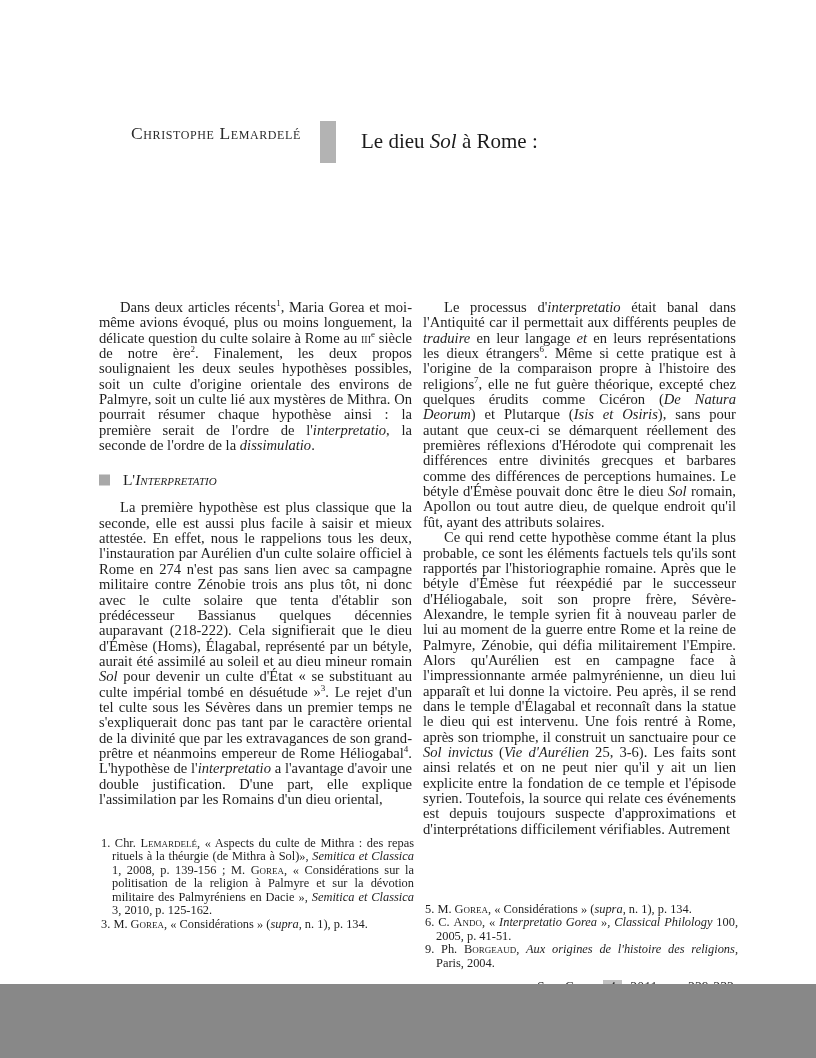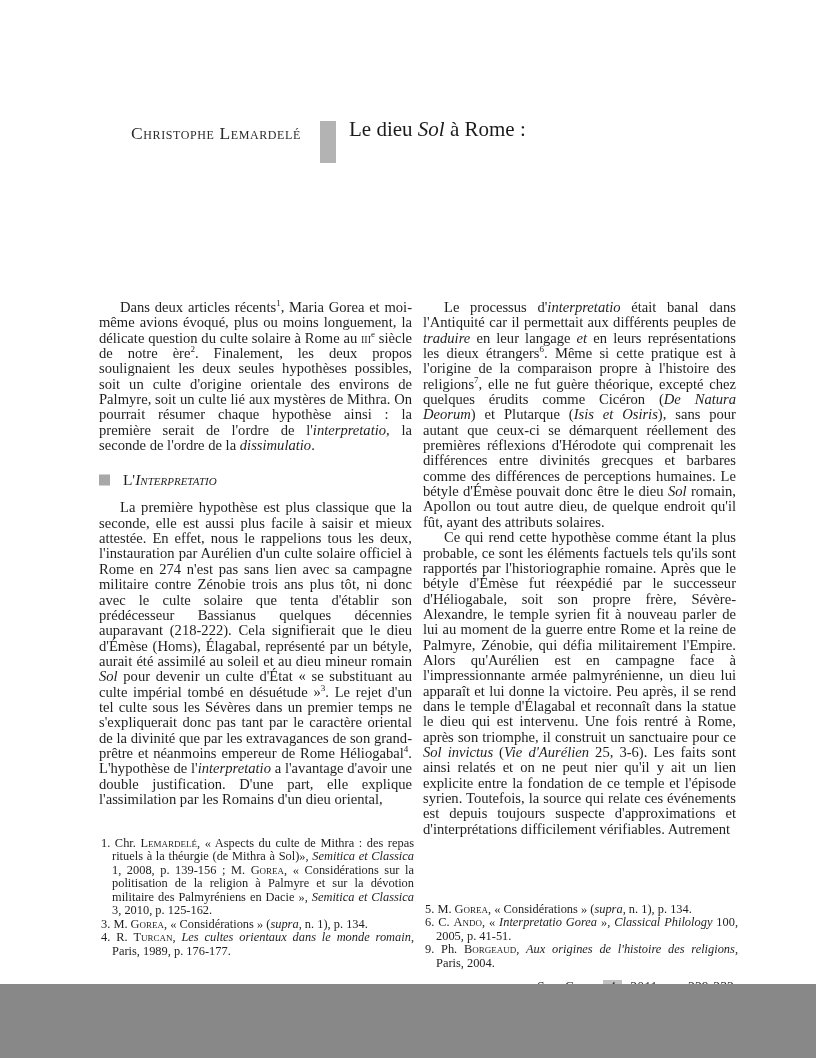--- a/index.html
+++ b/index.html
@@ -21,21 +21,21 @@
     color:#2a2a2a;
     white-space:nowrap;
   }
   .title-bar {
     position:absolute; left:320px; top:121px;
     width:16px; height:42px;
     background:#b3b3b3;
   }
   .title {
     position:absolute; left:345px; top:112px;
-    margin:4px; font-weight:normal;
+    margin:16px; font-weight:normal;
     font-size:21px; line-height:26px;
     color:#1b1b1b;
   }
   .title-line { display:block; white-space:nowrap; }
   
   .col { position:absolute; top:300px; width:313px; }
   .col-left  { left:99px; }
   .col-right { left:423px; }
   .body-p {
     margin:0;
@@ -112,21 +112,20 @@
   </section>
 
   <section class="col col-right">
     <p class="body-p indent"><span>Le processus d'</span><span class="r-i">interpretatio</span><span> était banal dans l'Antiquité car il permettait aux différents peuples de </span><span class="r-i">traduire</span><span> en leur langage </span><span class="r-i">et</span><span> en leurs représentations les dieux étrangers</span><span class="r-sup">6</span><span>. Même si cette pratique est à l'origine de la comparaison propre à l'histoire des religions</span><span class="r-sup">7</span><span>, elle ne fut guère théorique, excepté chez quelques érudits comme Cicéron (</span><span class="r-i">De Natura Deorum</span><span>) et Plutarque (</span><span class="r-i">Isis et Osiris</span><span>), sans pour autant que ceux-ci se démarquent réellement des premières réflexions d'Hérodote qui comprenait les différences entre divinités grecques et barbares comme des différences de perceptions humaines. Le bétyle d'Émèse pouvait donc être le dieu </span><span class="r-i">Sol</span><span> romain, Apollon ou tout autre dieu, de quelque endroit qu'il fût, ayant des attributs solaires.</span></p>
     <p class="body-p indent"><span>Ce qui rend cette hypothèse comme étant la plus probable, ce sont les éléments factuels tels qu'ils sont rapportés par l'historiographie romaine. Après que le bétyle d'Émèse fut réexpédié par le successeur d'Héliogabale, soit son propre frère, Sévère-Alexandre, le temple syrien fit à nouveau parler de lui au moment de la guerre entre Rome et la reine de Palmyre, Zénobie, qui défia militairement l'Empire. Alors qu'Aurélien est en campagne face à l'impressionnante armée palmyrénienne, un dieu lui apparaît et lui donne la victoire. Peu après, il se rend dans le temple d'Élagabal et reconnaît dans la statue le dieu qui est intervenu. Une fois rentré à Rome, après son triomphe, il construit un sanctuaire pour ce </span><span class="r-i">Sol invictus</span><span> (</span><span class="r-i">Vie d'Aurélien</span><span> 25, 3-6). Les faits sont ainsi relatés et on ne peut nier qu'il y ait un lien explicite entre la fondation de ce temple et l'épisode syrien. Toutefois, la source qui relate ces événements est depuis toujours suspecte d'approximations et d'interprétations difficilement vérifiables. Autrement</span></p>
   </section>
 
   <div class="footnotes footnotes-left">
     <p class="footnote"><span>1. Chr. </span><span class="r-sc">Lemardelé</span><span>, « Aspects du culte de Mithra : des repas rituels à la théurgie (de Mithra à Sol)», </span><span class="r-i">Semitica et Classica</span><span> 1, 2008, p. 139-156 ; M. </span><span class="r-sc">Gorea</span><span>, « Considérations sur la politisation de la religion à Palmyre et sur la dévotion militaire des Palmyréniens en Dacie », </span><span class="r-i">Semitica et Classica</span><span> 3, 2010, p. 125-162.</span></p>
     <p class="footnote"><span>3. M. </span><span class="r-sc">Gorea</span><span>, « Considérations » (</span><span class="r-i">supra</span><span>, n. 1), p. 134.</span></p>
-    <p class="footnote"><span>4. R. </span><span class="r-sc">Turcan</span><span>, </span><span class="r-i">Les cultes orientaux dans le monde romain</span><span>, Paris, 1989, p. 176-177.</span></p>
   </div>
 
   <div class="footnotes footnotes-right">
     <p class="footnote"><span>5. M. </span><span class="r-sc">Gorea</span><span>, « Considérations » (</span><span class="r-i">supra</span><span>, n. 1), p. 134.</span></p>
     <p class="footnote"><span>6. C. </span><span class="r-sc">Ando</span><span>, « </span><span class="r-i">Interpretatio Gorea</span><span> », </span><span class="r-i">Classical Philology</span><span> 100, 2005, p. 41-51.</span></p>
     <p class="footnote"><span>9. Ph. </span><span class="r-sc">Borgeaud</span><span>, </span><span class="r-i">Aux origines de l'histoire des religions</span><span>, Paris, 2004.</span></p>
   </div>
 
   <div class="footer-doi"><span class="r-sc">Doi</span><span>: 10.1484/J.SEC.1.102518</span></div>
 

